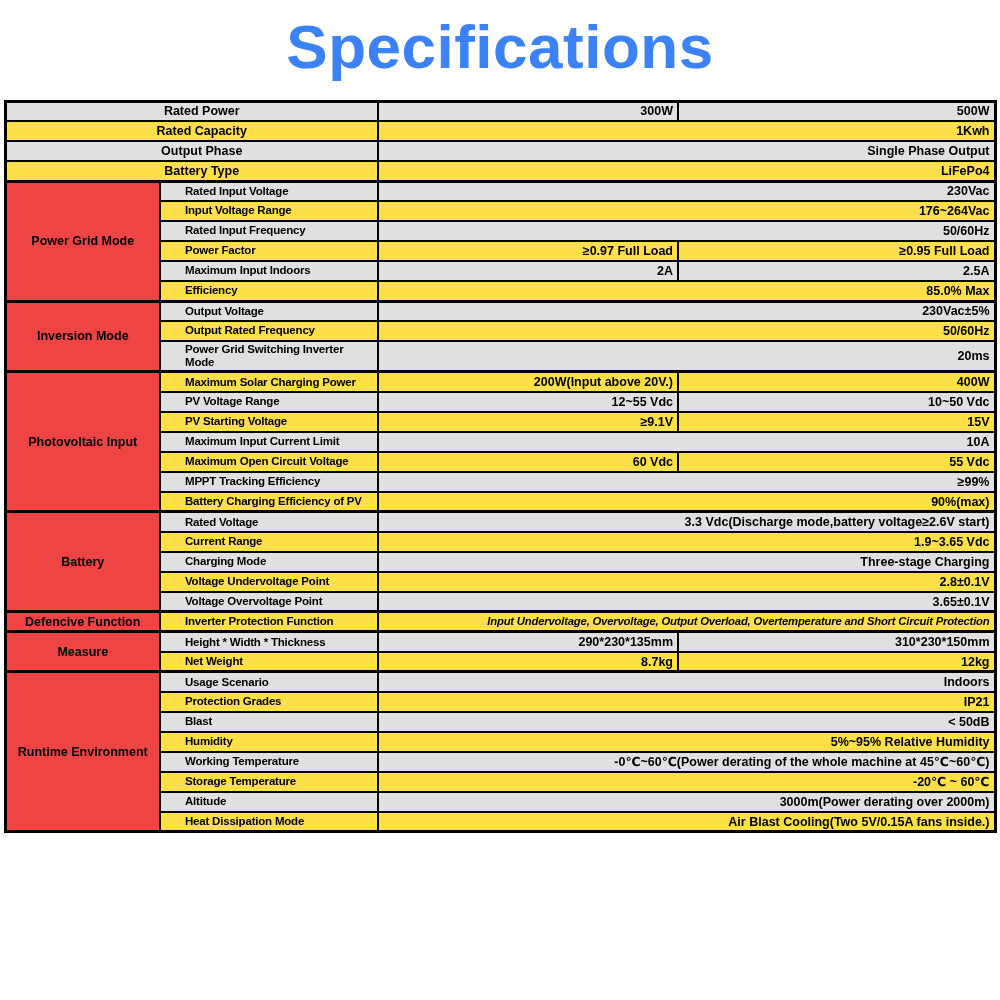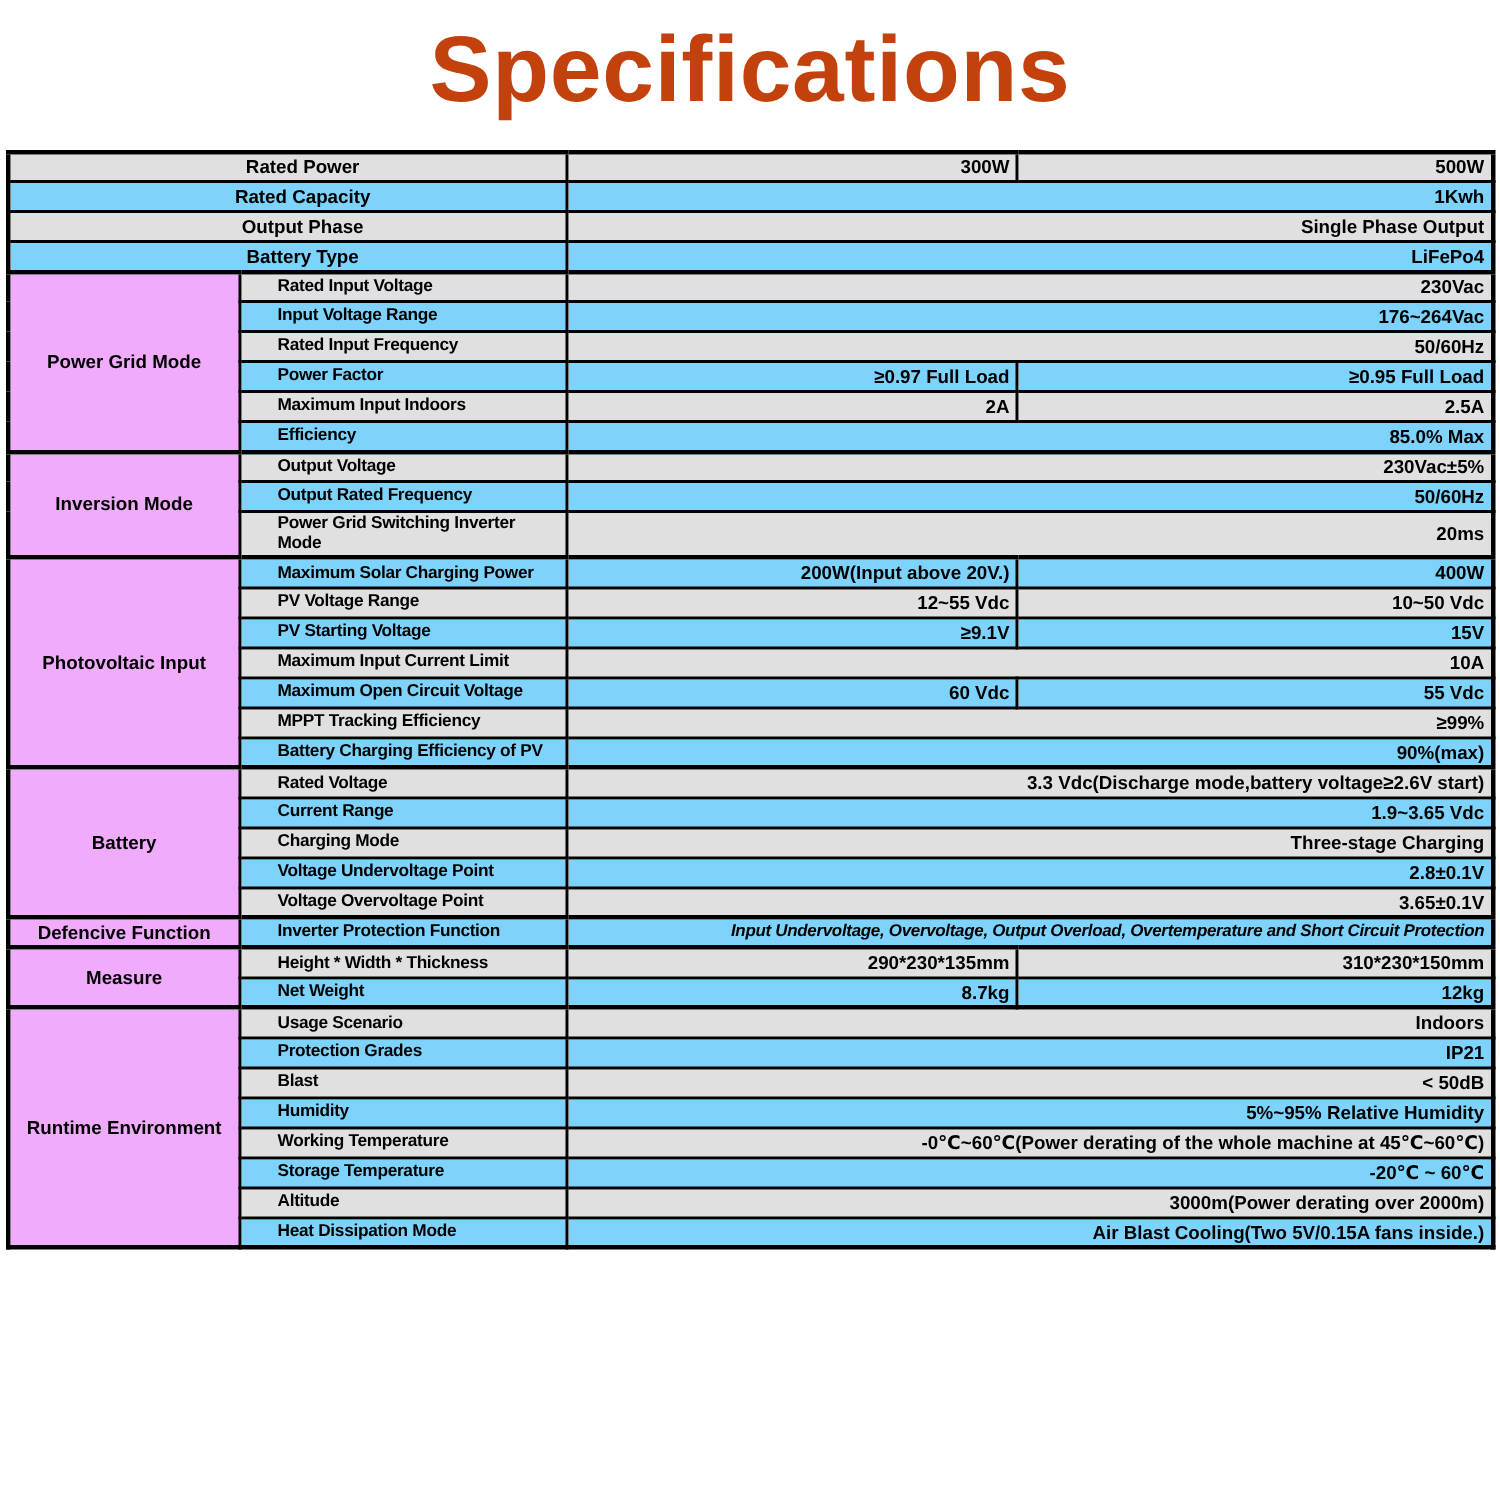--- a/index.html
+++ b/index.html
@@ -11,21 +11,21 @@
     color: #000;
   }
   .page { width: 1000px; height: 1000px; overflow: hidden; }
   .title {
     margin: 8px 0 14px 0;
     text-align: center;
     font-size: 62px;
     line-height: 1.25;
     font-weight: bold;
     letter-spacing: 0.5px;
-    color: #c2410c;
+    color: #3b82f6;
   }
   table.spec {
     width: 990px;
     margin: 0 auto;
     border-collapse: collapse;
     table-layout: fixed;
     border: 3px solid var(--cell-border, #000);
   }
   td {
     border: 2px solid var(--cell-border, #000);
@@ -33,22 +33,22 @@
     font-size: 12.5px;
     line-height: 1.15;
     height: 20px;
     padding: 1px 4px;
     vertical-align: middle;
     background: #ffffff;
     overflow: hidden;
   }
   tr.sec-start td { border-top: 3px solid var(--cell-border, #000); }
   td.gray { background: var(--stripe, #e0e0e0); }
-  td.white { background: #7dd3fc; }
-  td.cat { background: #f0abfc; text-align: center; }
+  td.white { background: #fde047; }
+  td.cat { background: #ef4444; text-align: center; }
   td.label { text-align: left; font-size: 11.5px; letter-spacing: -0.2px; padding-left: 24px; }
   td.label.center { text-align: center; font-size: 12.5px; letter-spacing: 0; }
   td.value { text-align: right; }
   td.value.long { font-size: 11.3px; letter-spacing: -0.2px; white-space: nowrap; font-style: italic; }
 </style>
 </head>
 <body>
 
 <div class="page">
   <h1 class="title">Specifications</h1>

